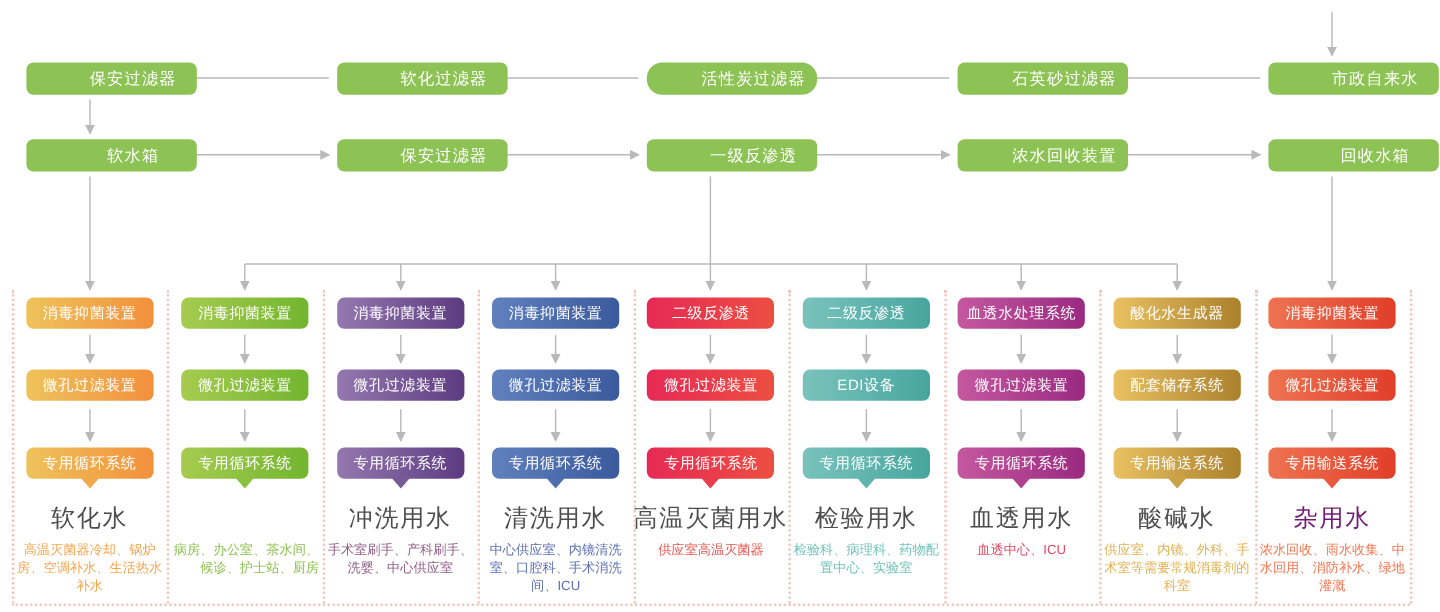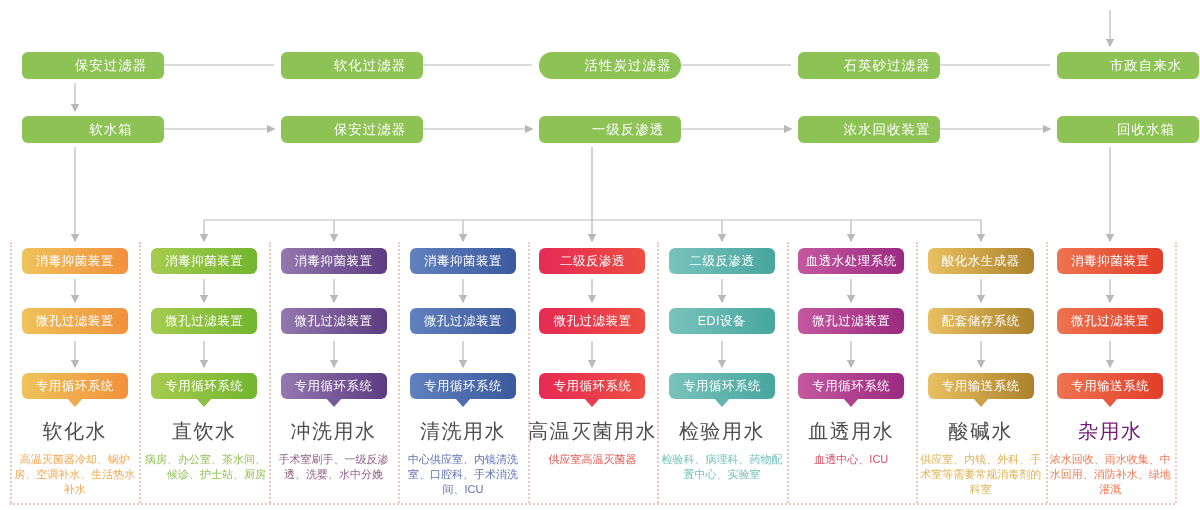--- a/index.html
+++ b/index.html
@@ -101,29 +101,28 @@
         <div class="cbox" style="top: 248px; background: linear-gradient(90deg, rgb(238, 195, 91), rgb(242, 144, 59));">消毒抑菌装置</div>
         <div class="cbox" style="top: 308px; background: linear-gradient(90deg, rgb(238, 195, 91), rgb(242, 144, 59));">微孔过滤装置</div>
         <div class="cbox" style="top: 373px; background: linear-gradient(90deg, rgb(238, 195, 91), rgb(242, 144, 59));">专用循环系统<div class="tail" style="border-top-color: rgb(240, 170, 75);"></div></div>
         <div class="ctitle" style="color: rgb(77, 77, 77);">软化水</div>
         <div class="cdesc" style="color: rgb(245, 165, 78);">高温灭菌器冷却、锅炉房、空调补水、生活热水补水</div>
       </div>
       <div class="col" style="left: 139.44px; width: 129.44px;">
         <div class="cbox" style="top: 248px; background: linear-gradient(90deg, rgb(166, 204, 79), rgb(114, 181, 46));">消毒抑菌装置</div>
         <div class="cbox" style="top: 308px; background: linear-gradient(90deg, rgb(166, 204, 79), rgb(114, 181, 46));">微孔过滤装置</div>
         <div class="cbox" style="top: 373px; background: linear-gradient(90deg, rgb(166, 204, 79), rgb(114, 181, 46));">专用循环系统<div class="tail" style="border-top-color: rgb(140, 193, 63);"></div></div>
-        <div class="ctitle" style="color: rgb(77, 77, 77);">直饮水</div>
         <div class="cdesc" style="color: rgb(140, 192, 78); text-align: right;">病房、办公室、茶水间、候诊、护士站、厨房</div>
       </div>
       <div class="col" style="left: 268.88px; width: 129.44px;">
         <div class="cbox" style="top: 248px; background: linear-gradient(90deg, rgb(148, 120, 175), rgb(92, 59, 128));">消毒抑菌装置</div>
         <div class="cbox" style="top: 308px; background: linear-gradient(90deg, rgb(148, 120, 175), rgb(92, 59, 128));">微孔过滤装置</div>
         <div class="cbox" style="top: 373px; background: linear-gradient(90deg, rgb(148, 120, 175), rgb(92, 59, 128));">专用循环系统<div class="tail" style="border-top-color: rgb(120, 90, 152);"></div></div>
         <div class="ctitle" style="color: rgb(77, 77, 77);">冲洗用水</div>
-        <div class="cdesc" style="color: rgb(143, 92, 134);">手术室刷手、一级反渗透、洗婴、水中分娩</div>
+        <div class="cdesc" style="color: rgb(143, 92, 134);">手术室刷手、产科刷手、洗婴、中心供应室</div>
       </div>
       <div class="col" style="left: 398.32px; width: 129.44px;">
         <div class="cbox" style="top: 248px; background: linear-gradient(90deg, rgb(96, 128, 190), rgb(58, 90, 157));">消毒抑菌装置</div>
         <div class="cbox" style="top: 308px; background: linear-gradient(90deg, rgb(96, 128, 190), rgb(58, 90, 157));">微孔过滤装置</div>
         <div class="cbox" style="top: 373px; background: linear-gradient(90deg, rgb(96, 128, 190), rgb(58, 90, 157));">专用循环系统<div class="tail" style="border-top-color: rgb(77, 109, 174);"></div></div>
         <div class="ctitle" style="color: rgb(77, 77, 77);">清洗用水</div>
         <div class="cdesc" style="color: rgb(92, 112, 179);">中心供应室、内镜清洗室、口腔科、手术消洗间、ICU</div>
       </div>
       <div class="col" style="left: 527.76px; width: 129.44px;">
         <div class="cbox" style="top: 248px; background: linear-gradient(90deg, rgb(230, 42, 85), rgb(237, 78, 65));">二级反渗透</div>

